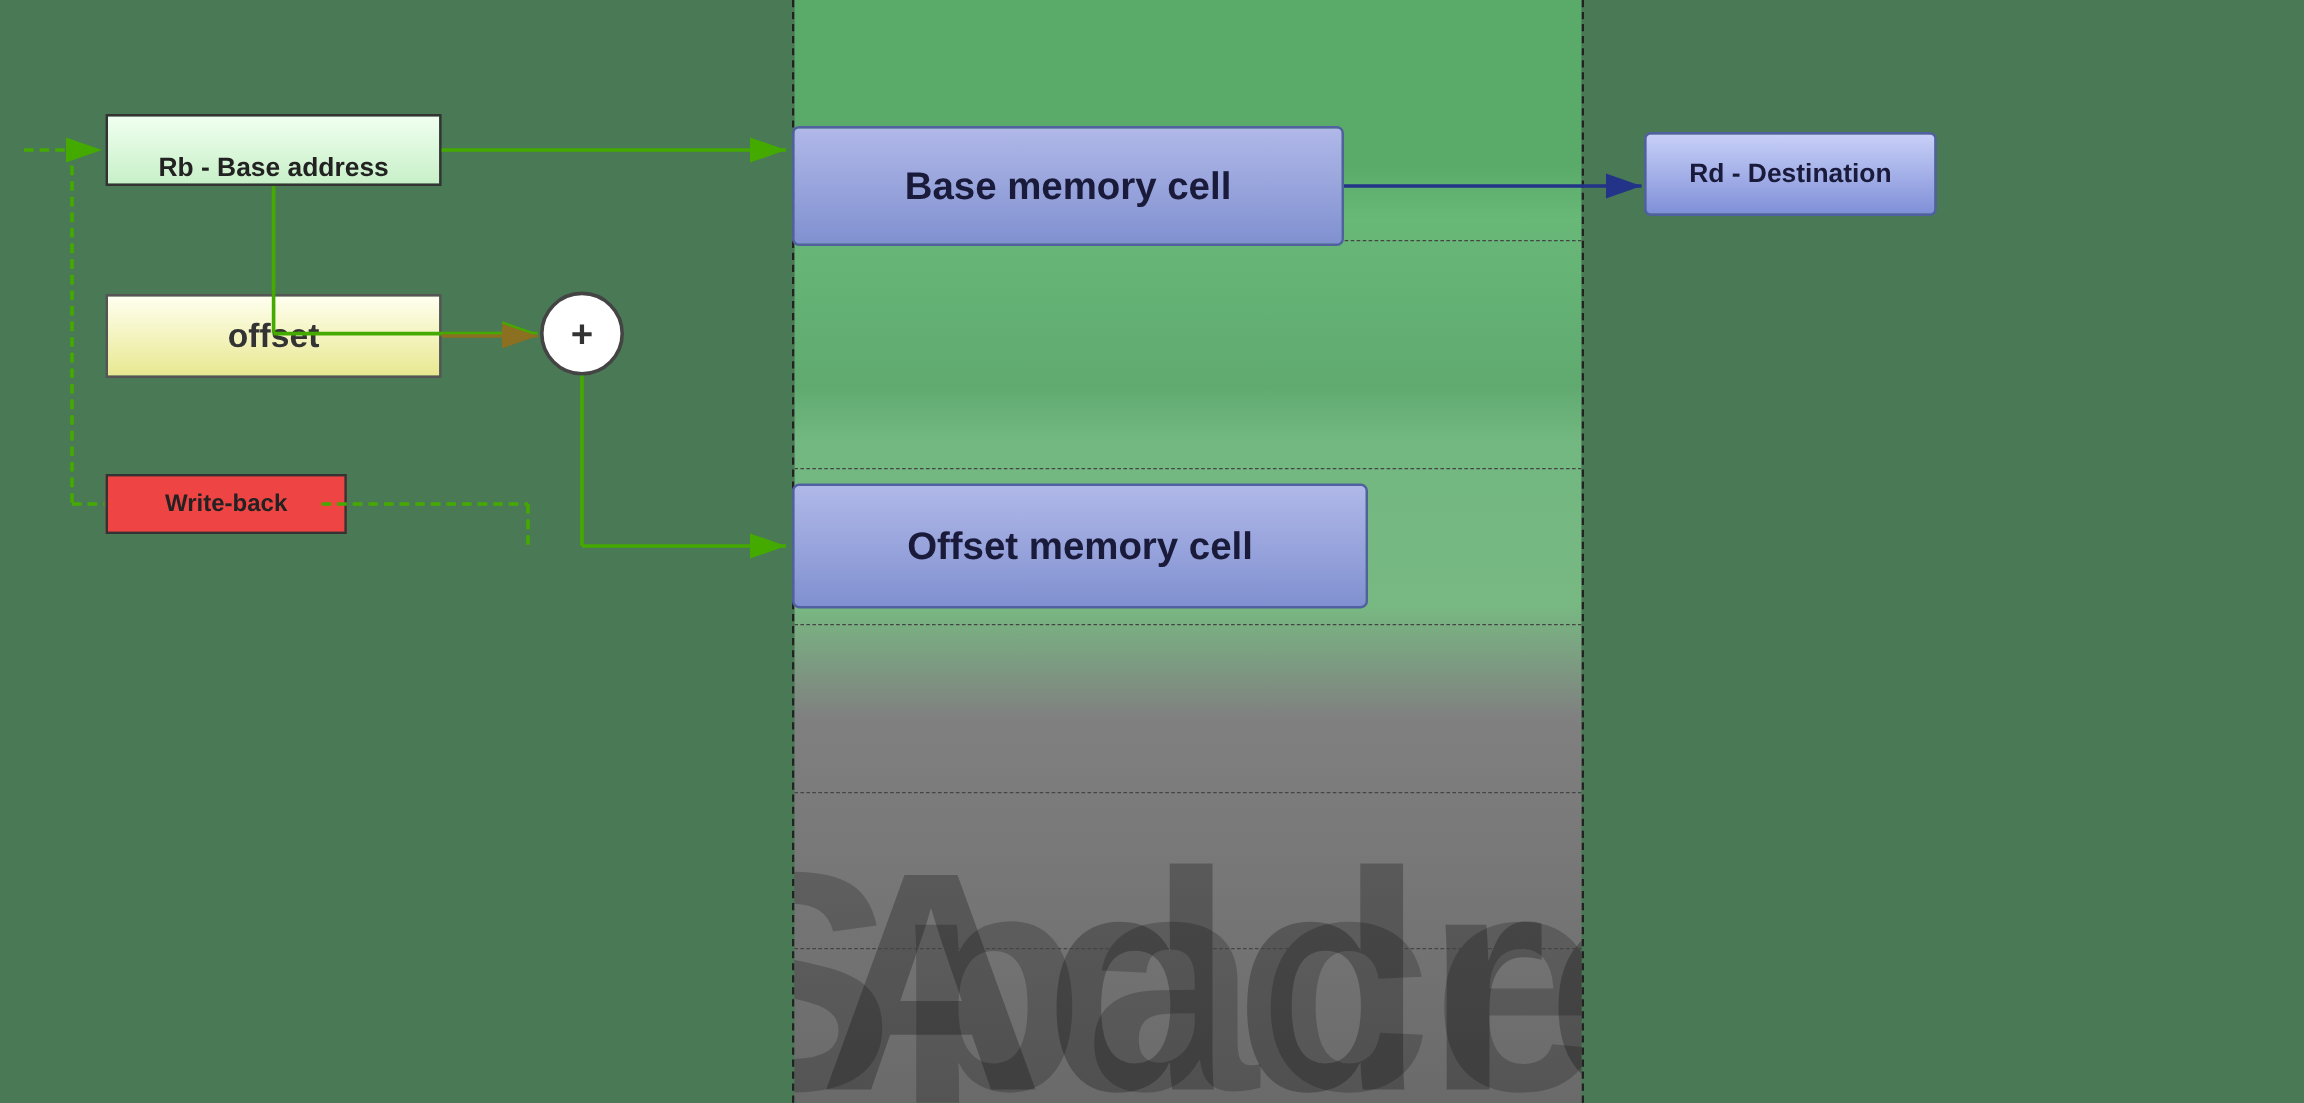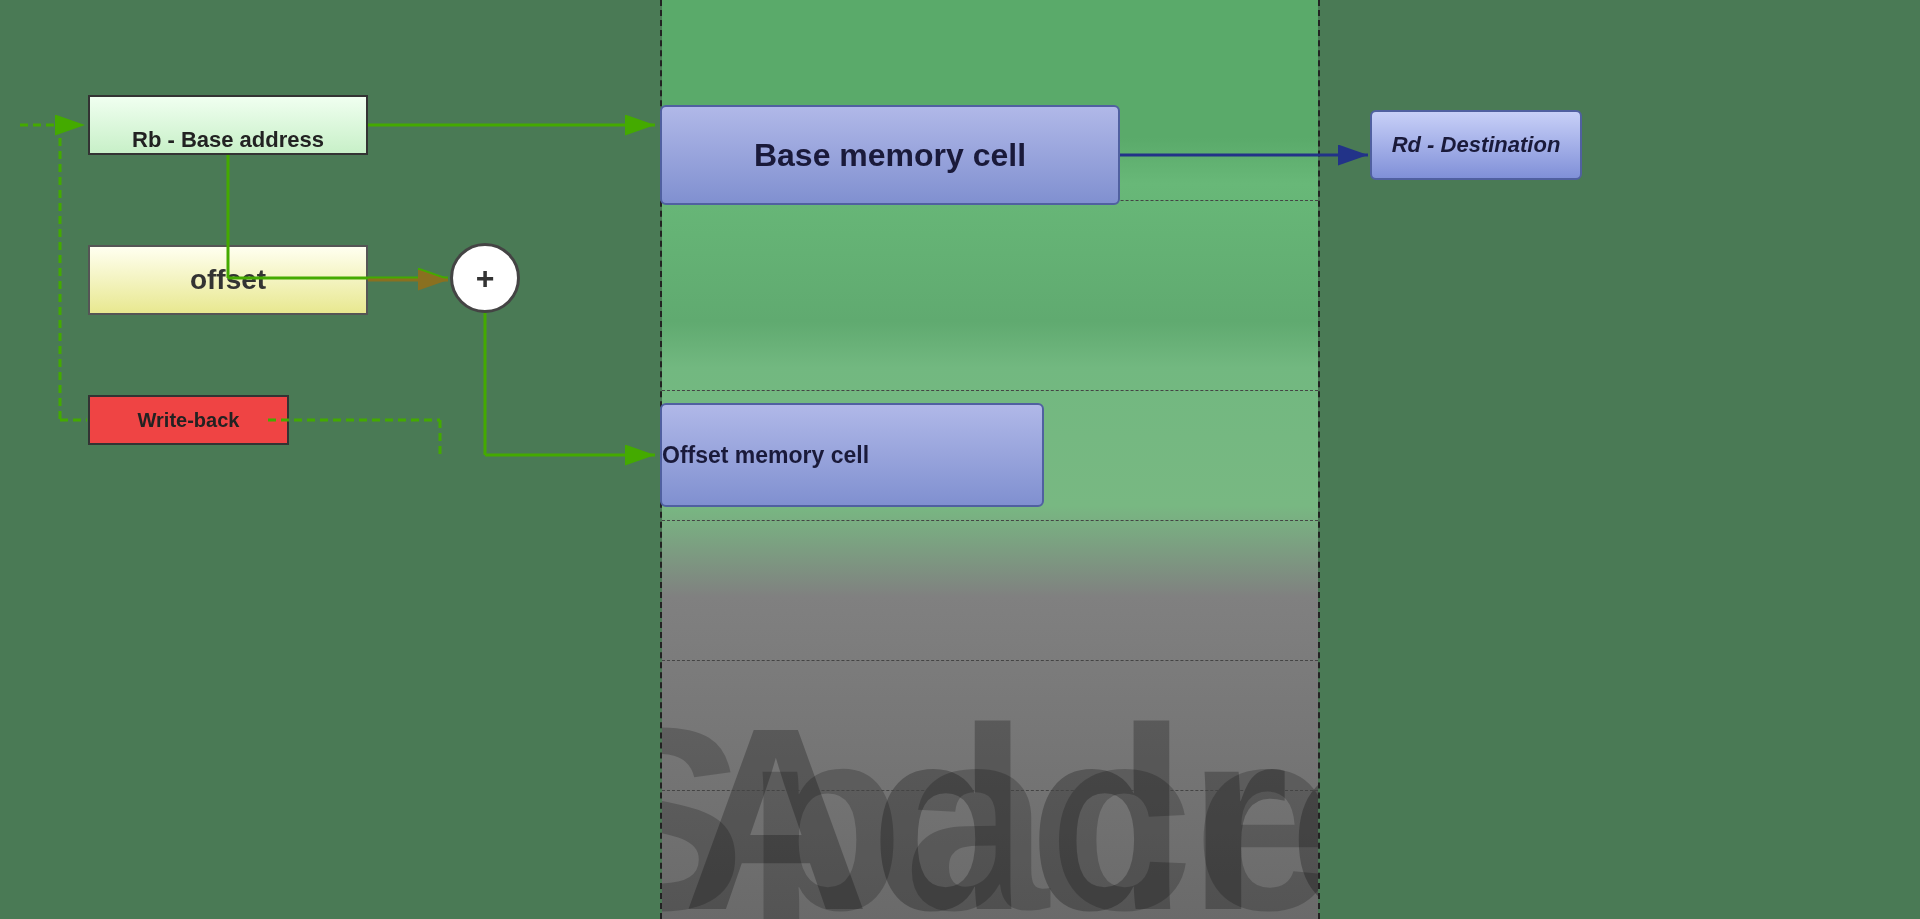--- a/index.html
+++ b/index.html
@@ -168,50 +168,49 @@
       font-size: 32px;
       font-weight: bold;
       color: #1a1a3a;
     }
 
     
     .offset-memory-cell {
       position: absolute;
       left: 660px;
       top: 403px;
-      width: 384px;
+      width: 480px;
       height: 104px;
       background: linear-gradient(to bottom, #b0b8e8, #8090d0);
       border: 2px solid #5060a0;
       border-radius: 6px;
       display: flex;
       align-items: center;
-      justify-content: flex-start;
-      font-size: 23px;
+      justify-content: center;
+      font-size: 32px;
       font-weight: bold;
       color: #1a1a3a;
     }
 
     
     .rd-box {
       position: absolute;
       left: 1370px;
       top: 110px;
-      width: 212px;
+      width: 244px;
       height: 70px;
       background: linear-gradient(to bottom, #c8d0f8, #8090d8);
       border: 2px solid #5060a0;
       border-radius: 6px;
       display: flex;
       align-items: center;
       justify-content: center;
       font-size: 22px;
       font-weight: bold;
       color: #1a1a3a;
-      font-style: italic;
     }
 
     
     .arrows-svg {
       position: absolute;
       top: 0; left: 0;
       width: 1920px;
       height: 919px;
       pointer-events: none;
     }

